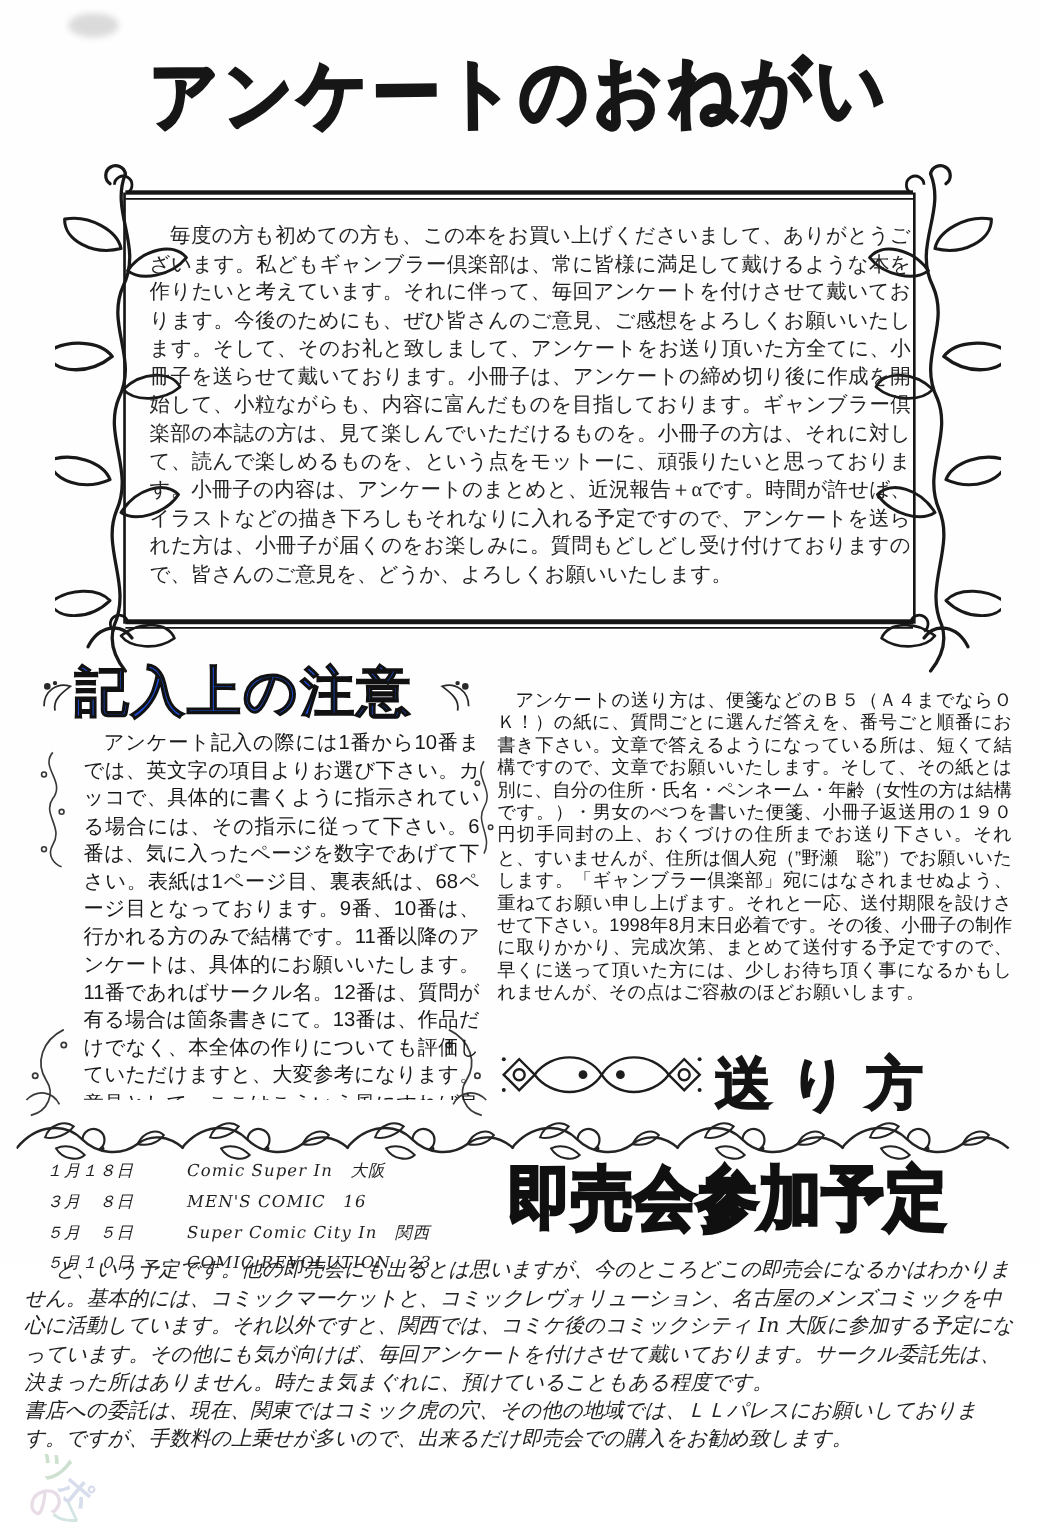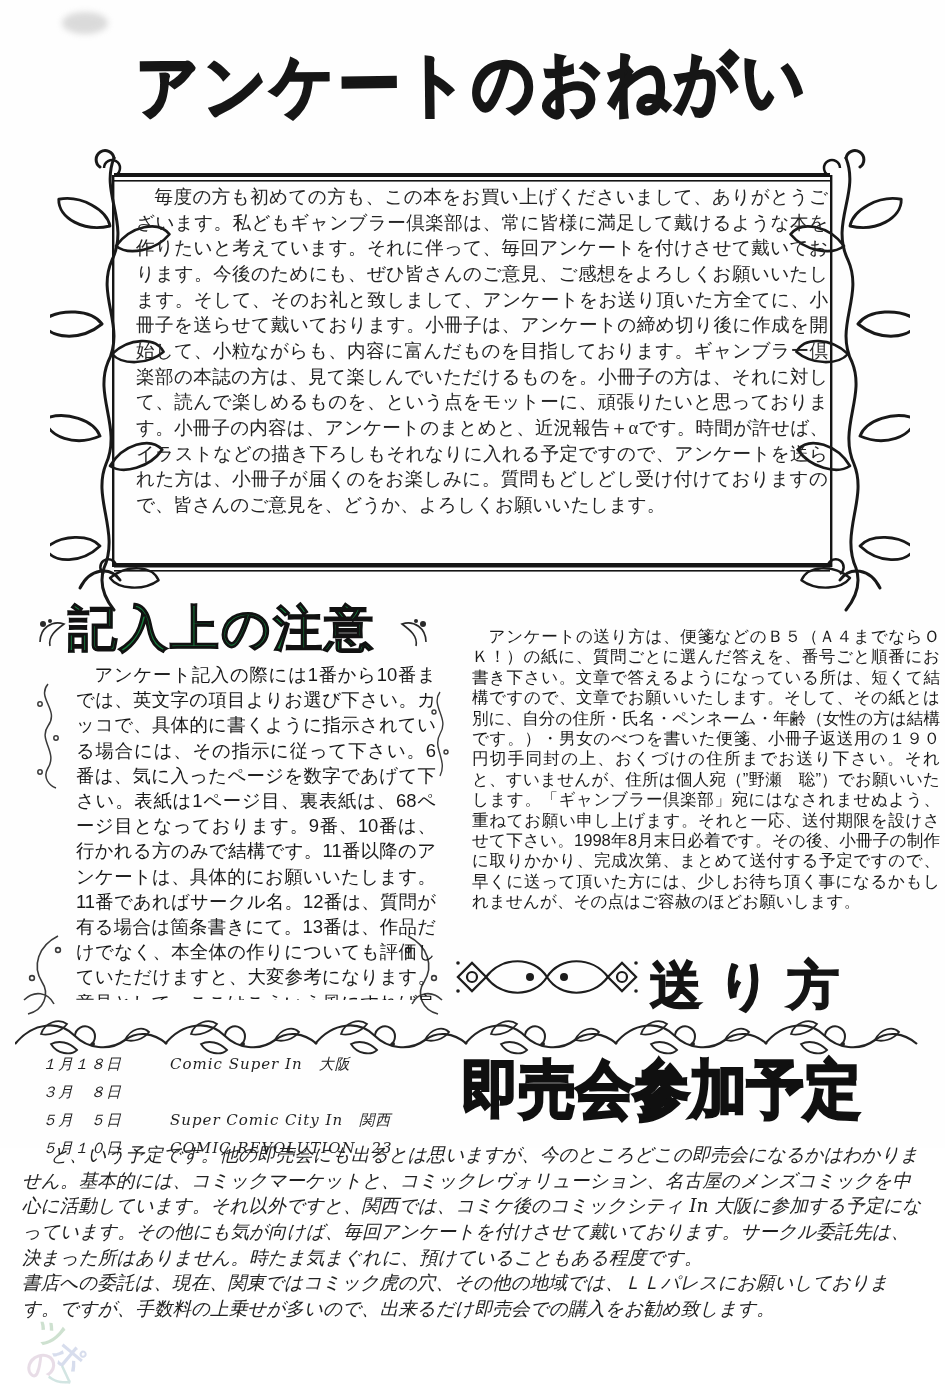--- a/index.html
+++ b/index.html
@@ -11,37 +11,37 @@
   .title{position:absolute;left:0;top:42px;width:945px;text-align:center;
          font-family:"DejaVu Sans",sans-serif;font-weight:bold;font-size:62px;
          letter-spacing:4px;color:#161616;-webkit-text-stroke:2.5px #161616;
          transform:rotate(-0.6deg) scaleY(1.12);}
 
   
   .frame-svg{position:absolute;left:86px;top:155px;}
   .vine{position:absolute;top:148px;}
   .vine.left{left:50px;}
   .vine.right{left:780px;}
-  .intro-text{position:absolute;left:136px;top:184px;width:692px;height:382px;
+  .intro-text{position:absolute;left:136px;top:202px;width:692px;height:382px;
               overflow:hidden;font-size:18.6px;line-height:1.38;text-align:justify;
               text-indent:1em;color:#242424;}
 
   
   .notes-heading{position:absolute;left:68px;top:596px;
                  font-family:Liberation Mono, monospace;font-weight:bold;font-size:49px;
-                 letter-spacing:2px;color:#15803d;-webkit-text-stroke:1.2px #111;}
+                 letter-spacing:2px;color:#1d4ed8;-webkit-text-stroke:1.2px #111;}
   .flourish{position:absolute;color:#333;}
   .notes-body{position:absolute;left:76px;top:662px;width:360px;height:338px;
               font-family:"Liberation Sans",sans-serif;font-size:18.4px;line-height:1.37;
               text-align:justify;text-indent:1em;color:#181818;overflow:hidden;}
 
   
   .sending-body{position:absolute;left:452px;top:627px;width:468px;height:322px;
                 font-family:"Liberation Sans",sans-serif;font-size:16.6px;line-height:1.23;
-                text-align:justify;text-indent:1em;color:#1a1a1a;overflow:hidden;margin-left:20px;}
+                text-align:justify;text-indent:1em;color:#1a1a1a;overflow:hidden;}
   .sending-heading{position:absolute;left:650px;top:935px;
                    font-family:"DejaVu Sans",sans-serif;font-weight:bold;font-size:52px;
                    letter-spacing:16px;color:#141414;margin-top:16px;-webkit-text-stroke:1.5px #141414;}
   .fish-ornament{position:absolute;left:452px;top:950px;}
 
   
   .divider{position:absolute;left:15px;top:1014px;}
 
   
   .event-list{position:absolute;left:42px;top:1055px;width:440px;
@@ -212,20 +212,21 @@
       <use href="#sw" x="750"></use>
   </svg>
 
   <div class="event-list">
     <div class="event-row">
       <span class="event-date">１月１８日</span>
       <span class="event-name">Comic Super In　大阪</span>
     </div>
     <div class="event-row">
       <span class="event-date">３月　８日</span>
+      <span class="event-name">MEN'S COMIC　16</span>
     </div>
     <div class="event-row">
       <span class="event-date">５月　５日</span>
       <span class="event-name">Super Comic City In　関西</span>
     </div>
     <div class="event-row">
       <span class="event-date">５月１０日</span>
       <span class="event-name">COMIC REVOLUTION　23</span>
     </div>
   </div>

